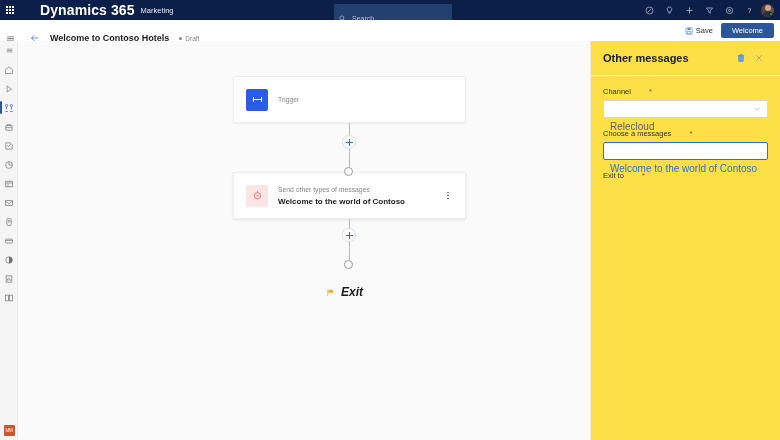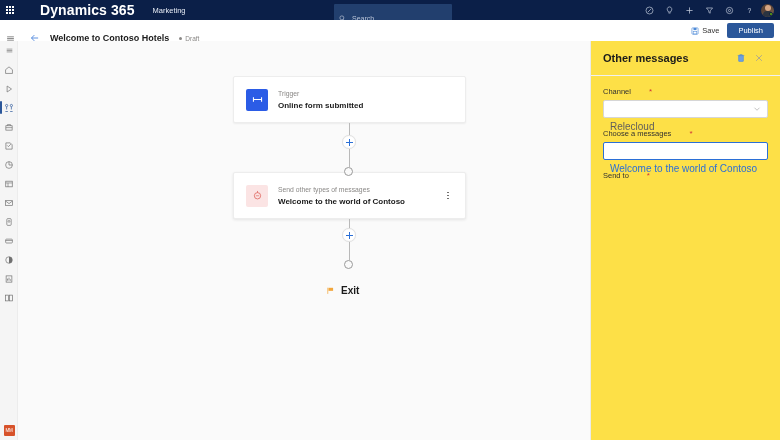--- a/index.html
+++ b/index.html
@@ -27,21 +27,21 @@
   .waffle-grid {
     display: grid; grid-template-columns: repeat(3, 2px);
     grid-template-rows: repeat(3, 2px); gap: 1px;
   }
   .waffle-grid i { background: #ffffff; width: 2px; height: 2px; display: block; }
   .brand {
     font-size: 14px; font-weight: bold; color: #ffffff;
     margin-left: 20px; letter-spacing: .1px;
   }
   .app-module {
-    font-size: 7.5px; color: #e6ebf4; margin-left: 18px; font-weight: normal;
+    font-size: 7.5px; color: #e6ebf4; margin-left: 6px; font-weight: normal;
   }
   .searchwrap {
     position: absolute; left: 334px; top: 4px; width: 118px; height: 29px;
     background: #223f6e; border-radius: 1px;
     display: flex; align-items: center; padding: 0 5px;
   }
   .searchwrap .mag { margin-right: 4px; display:flex; }
   .search-input {
     background: transparent; border: none; outline: none;
     color: #cfd8e8; font-size: 7px; width: 100%;
@@ -186,21 +186,21 @@
   .plus-btn::before { width: 7px; height: 1px; }
   .plus-btn::after { width: 1px; height: 7px; }
   .circle-node {
     position: absolute; left: 326px; width: 9px; height: 9px;
     border: 1px solid #9a9a9a; border-radius: 50%; background: #fafafa; z-index: 3;
   }
   .exit-row {
     position: absolute; left: 308px; top: 244px;
     display: flex; align-items: center; gap: 6px;
   }
-  .exit-label { font-size: 10px; color: #1b1b1b; font-weight: bold; }
+  .exit-label { font-size: 12px; color: #1b1b1b; font-weight: bold; font-style: italic; }
 
   
   .panel {
     position: absolute; top: 41px; right: 0; width: 190px; height: 399px;
     background: #fde047; border-left: 1px solid #ebebeb;
   }
   .panel-head {
     height: 35px; display: flex; align-items: center;
     padding: 0 12px 0 12px; border-bottom: 1px solid #f0f0f0;
   }
@@ -327,21 +327,21 @@
     <button class="save-btn">
       <span>
         <svg width="8" height="8" viewBox="0 0 16 16">
           <rect x="1.8" y="1.8" width="12.4" height="12.4" rx="1.2" fill="none" stroke="#4f8bd8" stroke-width="1.3"></rect>
           <rect x="5" y="1.8" width="6" height="4.4" fill="#4f8bd8"></rect>
           <rect x="4.4" y="8.6" width="7.2" height="5.6" fill="none" stroke="#4f8bd8" stroke-width="1.1"></rect>
         </svg>
       </span>
       <span class="save-label">Save</span>
     </button>
-    <button class="publish-btn">Publish</button>
+    <button class="publish-btn">Welcome</button>
   </div>
 </div>
 
 <div class="rail">
   <div class="rail-item">
     <svg width="9" height="9" viewBox="0 0 16 16">
       <line x1="3" y1="5.5" x2="13" y2="5.5" stroke="#707070" stroke-width="1.1"></line>
       <line x1="3" y1="8" x2="13" y2="8" stroke="#707070" stroke-width="1.1"></line>
       <line x1="3" y1="10.5" x2="13" y2="10.5" stroke="#707070" stroke-width="1.1"></line>
     </svg>
@@ -438,21 +438,20 @@
   <div class="node-card" id="trigger-node">
     <span class="node-icon trigger">
       <svg width="13" height="13" viewBox="0 0 16 16">
         <line x1="3" y1="8" x2="13" y2="8" stroke="#ffffff" stroke-width="1.3"></line>
         <line x1="3" y1="5.2" x2="3" y2="10.8" stroke="#ffffff" stroke-width="1.3"></line>
         <line x1="13" y1="5.2" x2="13" y2="10.8" stroke="#ffffff" stroke-width="1.3"></line>
       </svg>
     </span>
     <div class="node-texts">
       <div class="node-sub">Trigger</div>
-      <div class="node-title">Online form submitted</div>
     </div>
   </div>
 
   <div class="connector" style="top:82px; height:19px;"></div>
   <div class="plus-btn" style="top:94px;"></div>
   <div class="connector" style="top:108px; height:18px;"></div>
   <div class="circle-node" style="top:126px;"></div>
 
   <div class="node-card" id="message-node">
     <span class="node-icon message">
@@ -529,19 +528,19 @@
         <span>Choose a messages</span>
         <span class="req">*</span>
       </div>
       <div class="combo focused">
         <span class="combo-value">Welcome to the world of Contoso</span>
       </div>
     </div>
 
     <div class="field">
       <div class="field-label">
-        <span>Send to</span>
+        <span>Exit to</span>
         <span class="req">*</span>
       </div>
     </div>
 
   </div>
 </div>
 
 </body></html>

